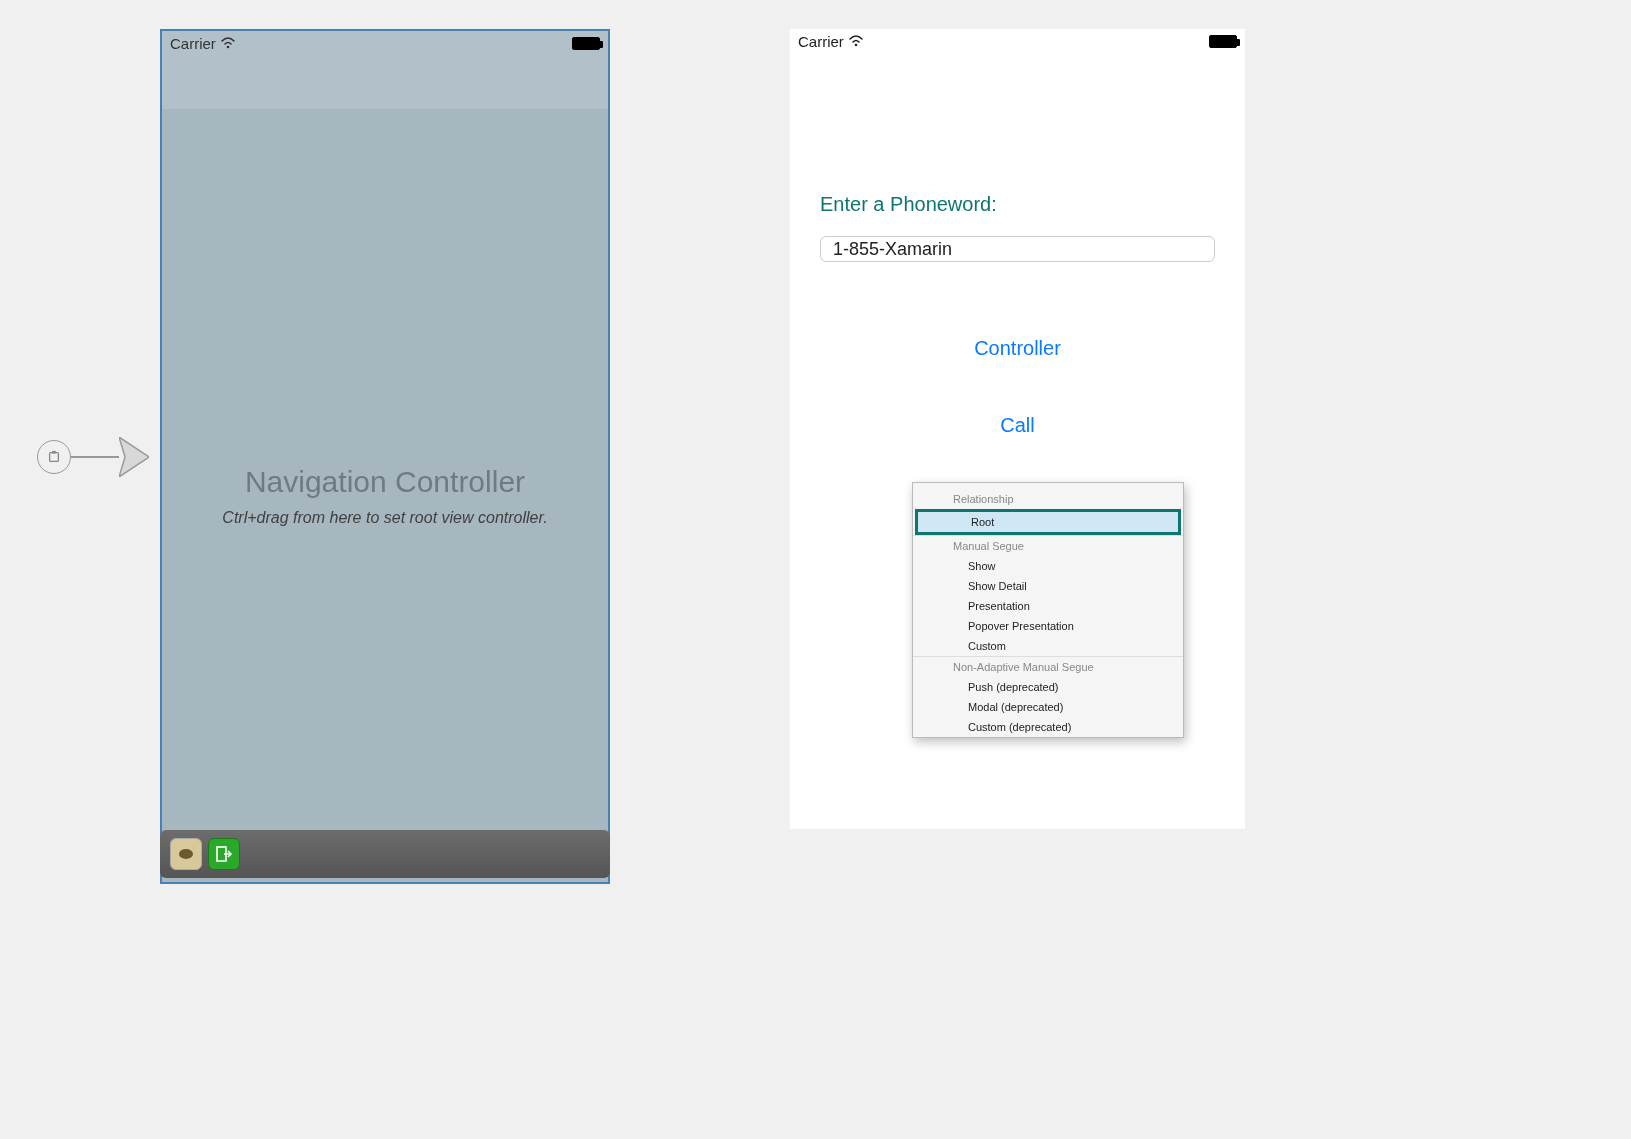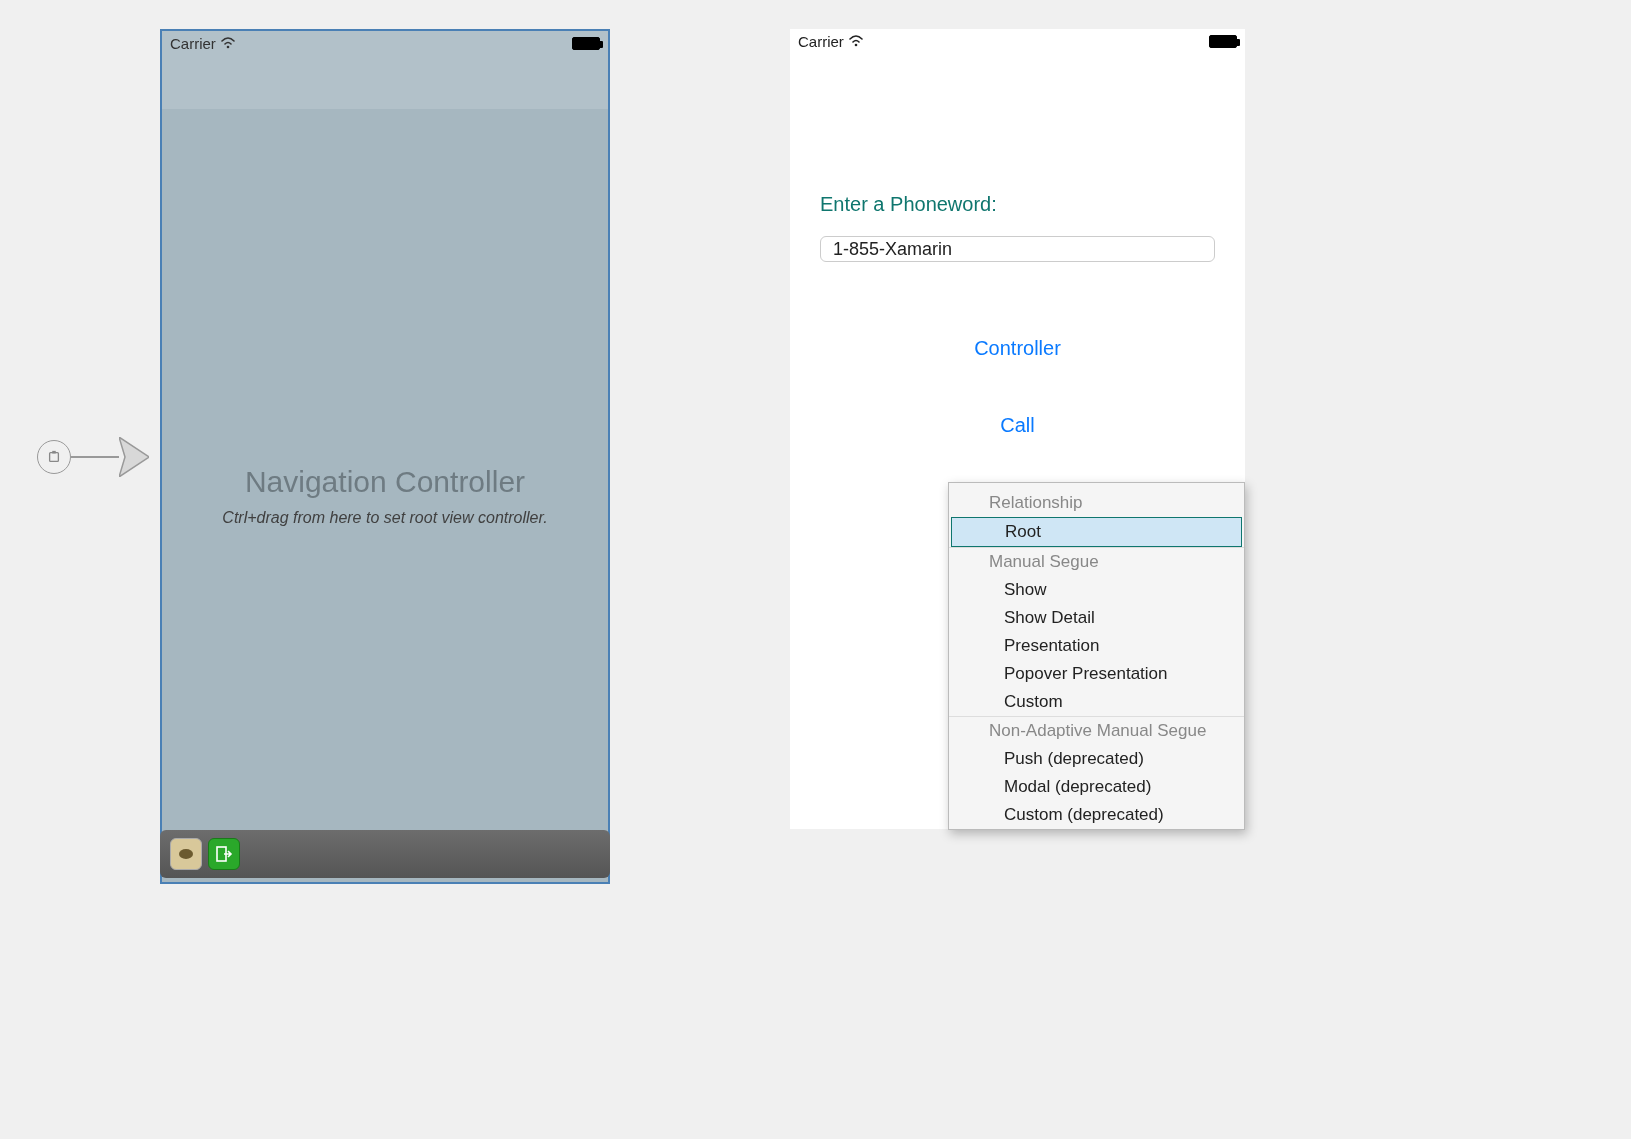--- a/index.html
+++ b/index.html
@@ -162,42 +162,41 @@
       width: 100%;
     }
     .btn-translate { margin-top: 75px;}
     .btn-call { margin-top: 54px;}
 
     
     .segue-popup {
       position: absolute;
       left: 912px;
       top: 482px;
-      width: 297px;
+      width: 272px;
       background: #f5f5f5;
       border: 1px solid #bbb;
       box-shadow: 2px 4px 10px rgba(0,0,0,0.25);
-      font-size: 17px;
+      font-size: 11px;
       color: #333;
-      margin-left: 36px;
     }
     .segue-popup .section-header {
       padding: 4px 14px 4px 40px;
       color: #888;
       border-top: 1px solid #ddd;
     }
     .segue-popup .section-header.first{border-top:none;padding-top:10px;}
     .segue-popup .item {
       padding: 4px 14px 4px 55px;
       cursor: pointer;
       color: #222;
     }
     .segue-popup .item.selected {
       background: #cfe6f5;
-      border: 1px solid #0f766e;
+      border: 3px solid #0f766e;
       margin: 0 2px;
       padding-left: 53px;
     }
 
     .vc-footer {
       position: absolute;
       left: 790px;
       top: 830px;
       width: 455px;
       height: 48px;

